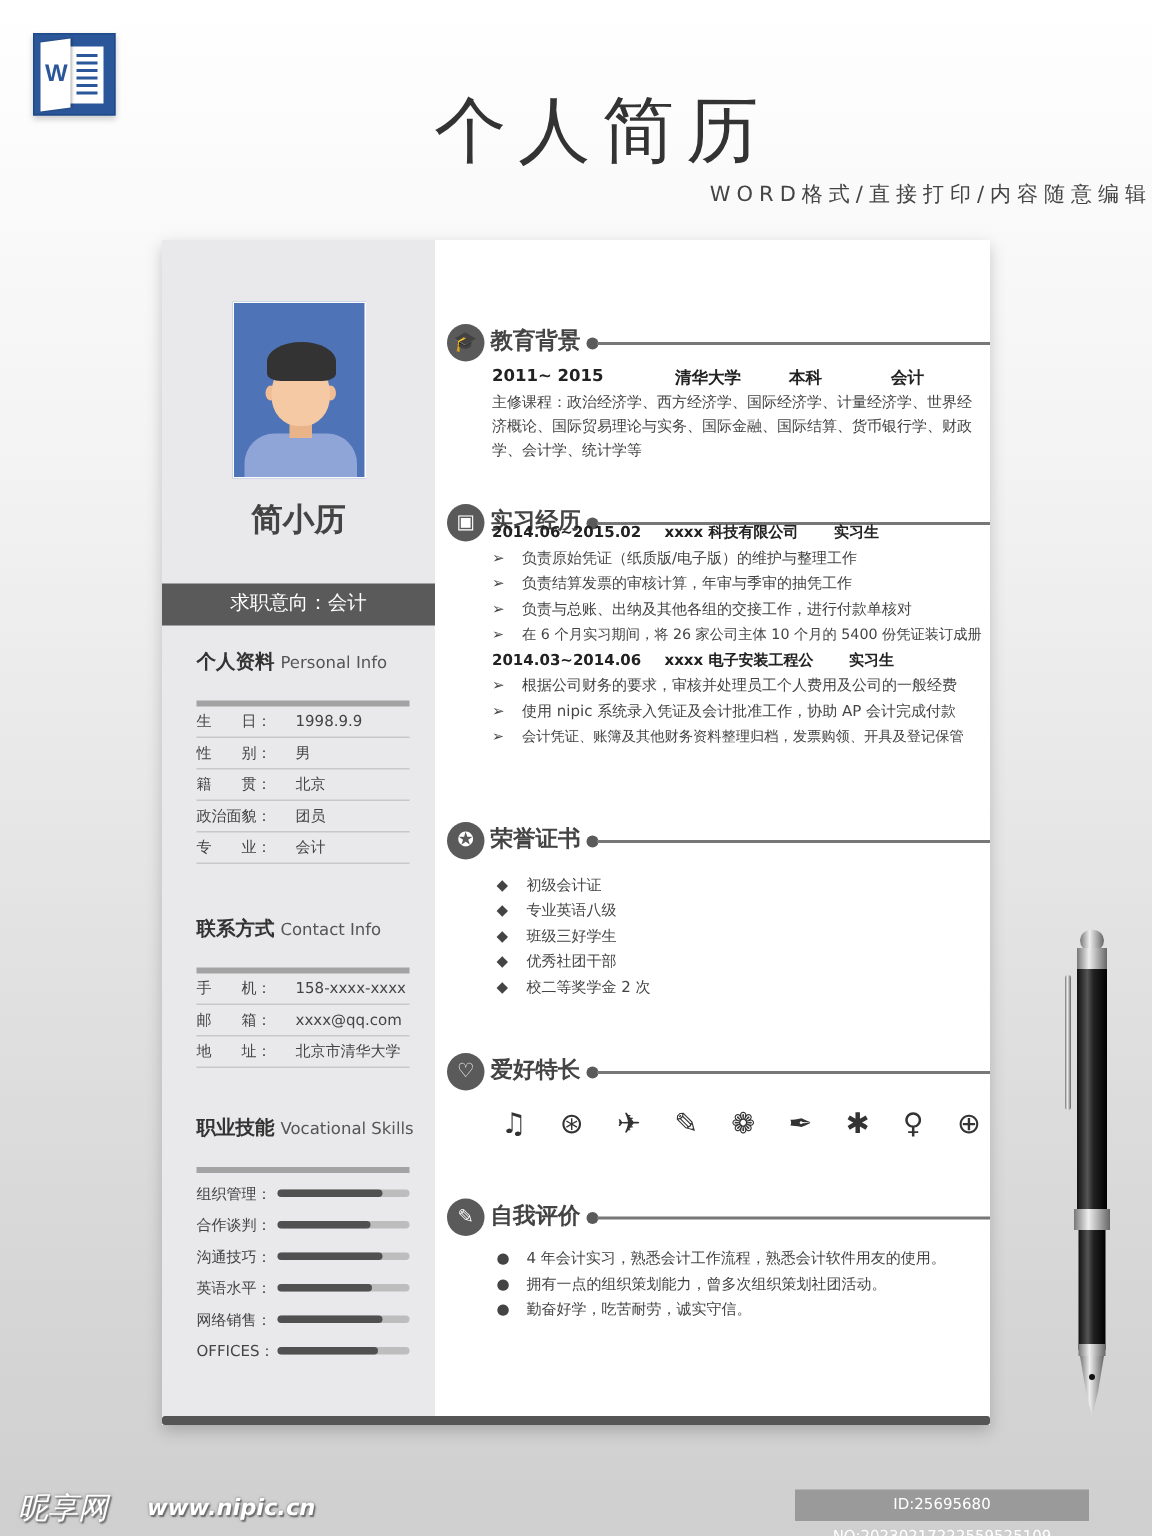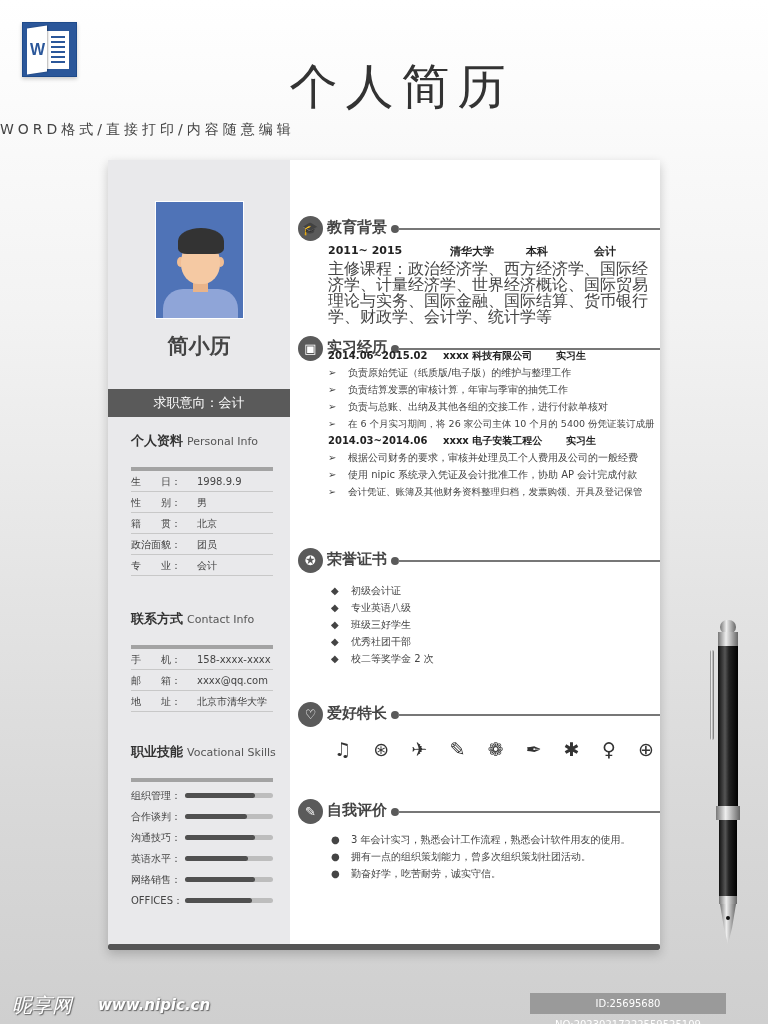--- a/index.html
+++ b/index.html
@@ -5,21 +5,21 @@
 *{margin:0;padding:0;box-sizing:border-box;}
 html,body{width:768px;height:1024px;overflow:hidden;}
 body{background:linear-gradient(180deg,#ffffff 0%,#f3f3f3 30%,#d8d8d8 80%,#cfcfcf 100%);font-family:"DejaVu Sans","Liberation Sans",sans-serif;color:#333;position:relative;}
 .word-icon{position:absolute;left:22px;top:22px;width:55px;height:55px;background:#2b579a;border:1px solid #1e4a8a;box-shadow:0 2px 4px rgba(0,0,0,.2);}
 .word-icon .page{position:absolute;left:12px;top:8px;width:34px;height:38px;background:#fff;}
 .word-icon .doc{position:absolute;left:4px;top:4px;width:20px;height:46px;background:#fff;transform:skewY(-8deg);box-shadow:1px 0 2px rgba(0,0,0,.3);}
 .word-icon .w{position:absolute;left:7px;top:18px;font:bold 16px "Liberation Sans",sans-serif;color:#2b579a;}
 .word-icon .lines{position:absolute;left:28px;top:13px;width:14px;}
 .word-icon .lines i{display:block;height:2px;background:#2b579a;margin-bottom:3px;}
 .main-title{position:absolute;left:0;width:768px;top:55px;text-align:center;font-size:48px;letter-spacing:8px;color:#333;font-weight:500;padding-left:35px;}
-.subtitle{position:absolute;left:0;width:768px;top:121px;text-align:left;font-size:14px;letter-spacing:4px;color:#444;}
+.subtitle{position:absolute;left:0;width:768px;top:121px;text-align:right;font-size:14px;letter-spacing:4px;color:#444;}
 .paper{position:absolute;left:108px;top:160px;width:552px;height:790px;background:#fff;box-shadow:0 4px 10px rgba(0,0,0,.2);}
 .paper-bottom{position:absolute;left:108px;top:944px;width:552px;height:6px;background:#555;border-radius:2px;}
 .sidebar{position:absolute;left:0;top:0;width:182px;height:784px;background:#e9e9eb;}
 .photo{position:absolute;left:47px;top:41px;width:89px;height:118px;background:#4f73b7;border:1px solid #fff;overflow:hidden;}
 .photo .body{position:absolute;left:7px;top:87px;width:75px;height:35px;background:#8fa5d8;border-radius:20px 20px 0 0;}
 .photo .neck{position:absolute;left:37px;top:74px;width:15px;height:16px;background:#e9b48a;}
 .photo .face{position:absolute;left:25px;top:38px;width:39px;height:44px;background:#f5c9a3;border-radius:50% 50% 45% 45%;}
 .photo .ear-l{position:absolute;left:21px;top:55px;width:7px;height:10px;background:#f0bd94;border-radius:50%;}
 .photo .ear-r{position:absolute;left:61px;top:55px;width:7px;height:10px;background:#f0bd94;border-radius:50%;}
 .photo .hair{position:absolute;left:22px;top:26px;width:46px;height:26px;background:#333;border-radius:50% 50% 20% 20%;}
@@ -36,21 +36,21 @@
 .skill-row .bar{flex:1;height:5px;background:#bdbdbd;border-radius:3px;position:relative;}
 .skill-row .fill{position:absolute;left:0;top:0;height:5px;background:#505050;border-radius:3px;}
 .right{position:absolute;left:190px;top:0;width:362px;}
 .sec-head{position:absolute;left:0;width:362px;height:26px;}
 .sec-icon{position:absolute;left:0;top:0;width:25px;height:25px;border-radius:50%;background:#5a5a5a;color:#fff;font-size:13px;text-align:center;line-height:25px;}
 .sec-title{position:absolute;left:29px;top:2px;font-size:15px;font-weight:bold;color:#444;}
 .sec-dot{position:absolute;top:9px;width:8px;height:8px;border-radius:50%;background:#5a5a5a;}
 .sec-line{position:absolute;top:12px;right:0;height:2px;background:#777;}
 .edu-row{position:absolute;left:30px;top:84px;width:320px;font-size:11px;font-weight:bold;color:#222;}
 .edu-row span{position:absolute;top:0;}
-.edu-desc{position:absolute;left:30px;top:101px;width:325px;font-size:16px;line-height:16px;color:#444;}
+.edu-desc{position:absolute;left:30px;top:101px;width:325px;font-size:10px;line-height:16px;color:#444;}
 .job-head{position:relative;font-size:10px;font-weight:bold;color:#222;height:17px;line-height:17px;}
 .job-head span{position:absolute;top:0;}
 .bullet{position:relative;font-size:10px;color:#444;height:17px;line-height:17px;padding-left:20px;white-space:nowrap;}
 .bullet .m{position:absolute;left:0;top:0;}
 .hobby-icons{position:absolute;left:36px;top:578px;width:320px;display:flex;justify-content:space-between;font-size:19px;color:#333;}
 .wm-logo{position:absolute;left:12px;top:992px;font-size:20px;font-weight:normal;font-style:italic;color:#fff;text-shadow:0 0 2px #777,1px 1px 1px #666;}
 .wm-url{position:absolute;left:68px;top:996px;font-size:15px;font-style:italic;font-weight:bold;color:#fff;text-shadow:0 0 2px #777,1px 1px 1px #666;margin-left:30px;}
 .wm-id{position:absolute;left:530px;top:993px;width:196px;height:21px;background:#9a9a9a;color:#fff;font-size:10px;line-height:21px;text-align:center;}
 .pen{position:absolute;left:708px;top:618px;width:34px;height:328px;}
 </style>
@@ -242,21 +242,21 @@
       <span>⊕</span>
     </div>
 
     <div class="sec-head" style="top:639px;">
       <div class="sec-icon">✎</div>
       <div class="sec-title">自我评价</div>
       <div class="sec-dot" style="left:93px;"></div>
       <div class="sec-line" style="left:100px;"></div>
     </div>
     <div style="position:absolute;left:33px;top:671px;width:325px;">
-      <div class="bullet"><span class="m">●</span><span>3 年会计实习，熟悉会计工作流程，熟悉会计软件用友的使用。</span></div>
+      <div class="bullet"><span class="m">●</span><span>4 年会计实习，熟悉会计工作流程，熟悉会计软件用友的使用。</span></div>
       <div class="bullet"><span class="m">●</span><span>拥有一点的组织策划能力，曾多次组织策划社团活动。</span></div>
       <div class="bullet"><span class="m">●</span><span>勤奋好学，吃苦耐劳，诚实守信。</span></div>
     </div>
   </div>
 </div>
 <div class="paper-bottom"></div>
 
 <svg class="pen" viewBox="0 0 34 328">
   <defs>
     <linearGradient id="pb" x1="0" x2="1">

